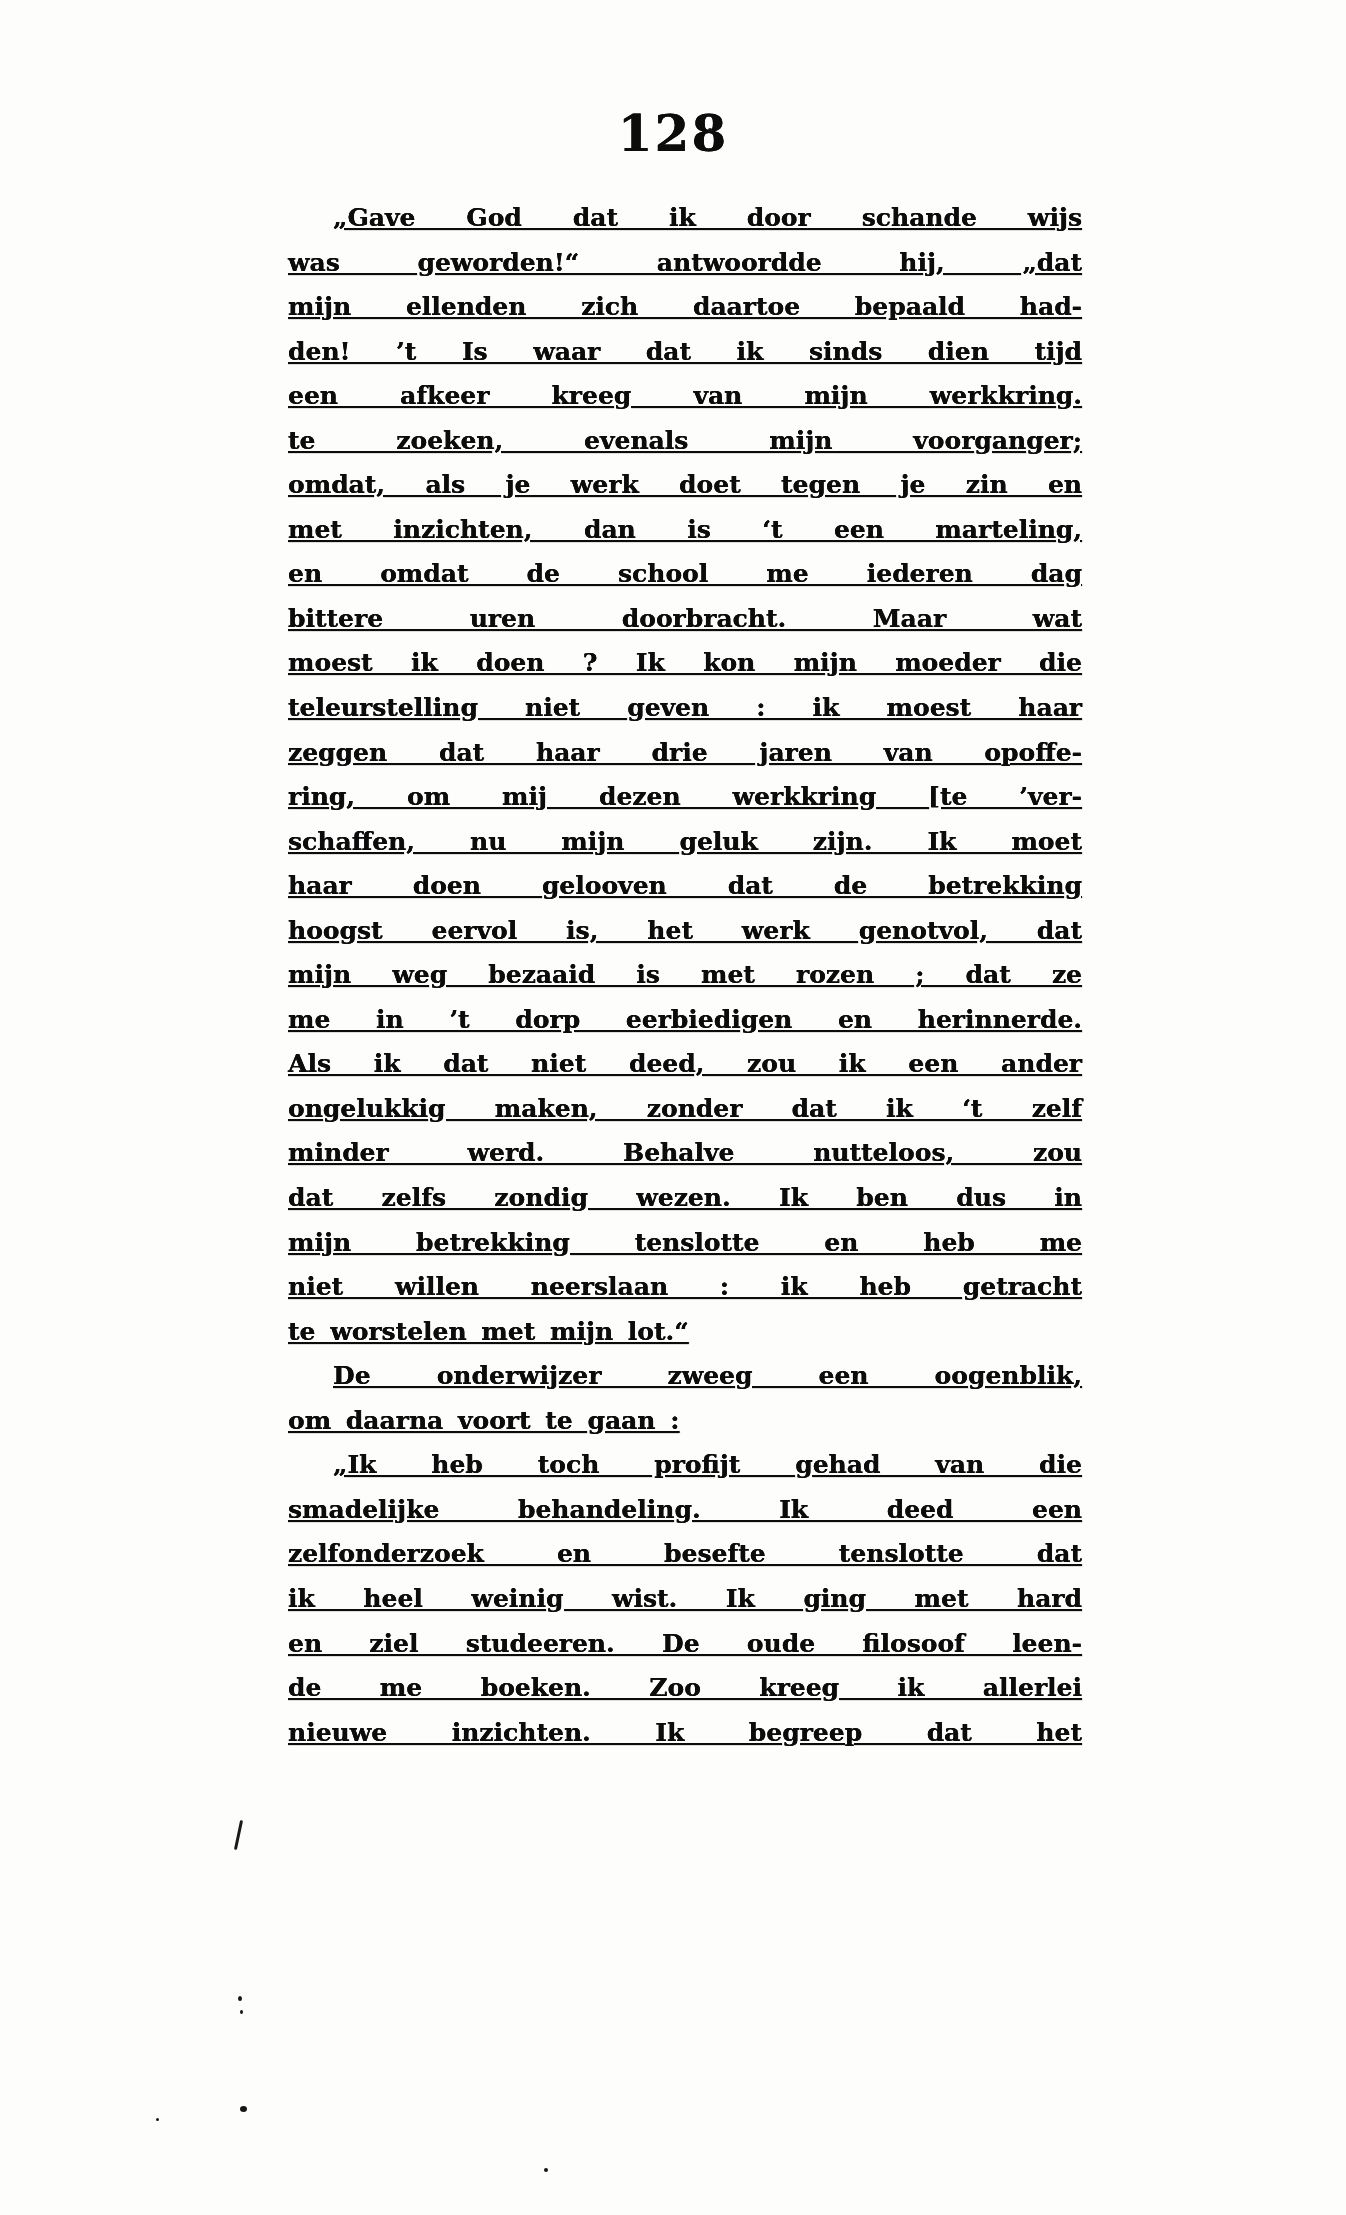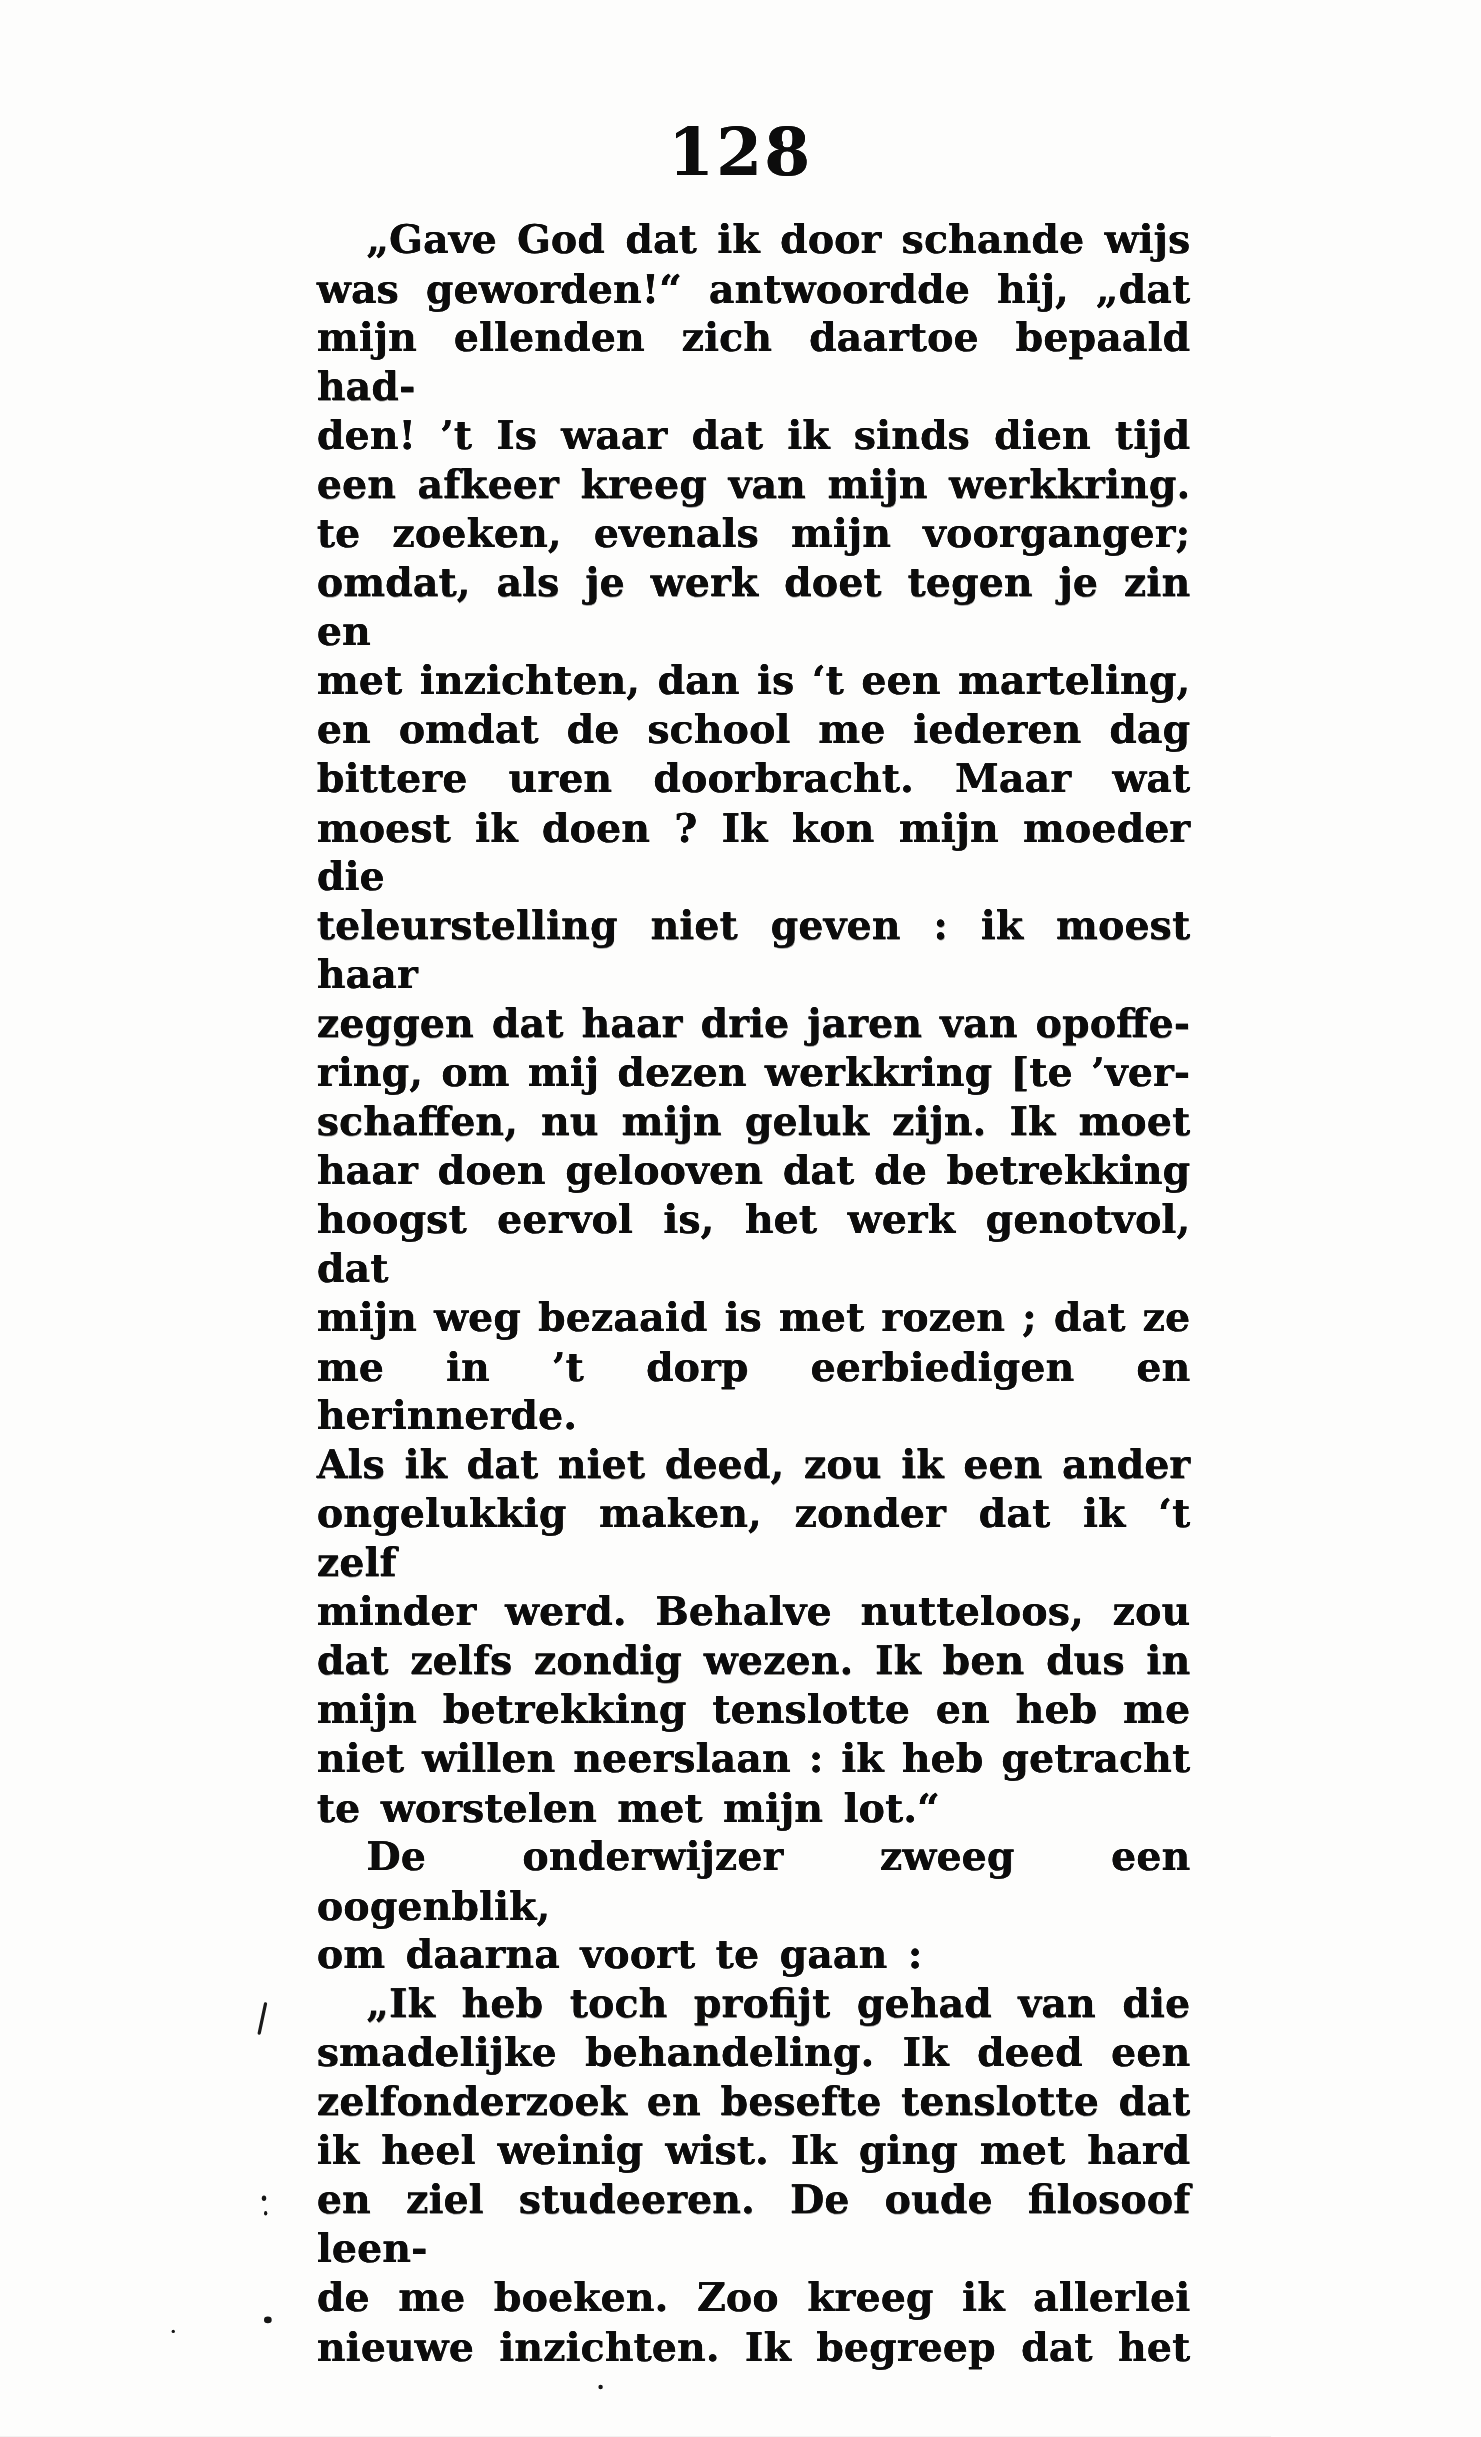--- a/index.html
+++ b/index.html
@@ -16,38 +16,39 @@
     font-family: "DejaVu Serif", serif;
     font-weight: 700;
     overflow: hidden;
   }
   .page-number {
     position: absolute;
     top: 104px;
     left: 0;
     right: 0;
     text-align: center;
-    font-size: 60px;
+    font-size: 50px;
     letter-spacing: 2px;
     text-shadow: 0 0 0.6px currentColor;
   }
   .text-block {
     position: absolute;
     top: 196px;
     left: 288px;
     width: 794px;
   }
   .line {
-    font-size: 36px;
+    font-size: 25px;
     line-height: 44.55px;
     white-space: normal;
     text-align: justify;
     text-align-last: justify;
     word-spacing: 2px;
     text-shadow: 0.3px 0.3px 0 rgba(10,10,10,0.45), 0 0 0.5px currentColor;
+    text-decoration: underline;
   }
   .line.indent {
     text-indent: 45px;
   }
   .line.unjustified {
     text-align: center;
     text-align-last: left;
     word-spacing: 6px;
   }
   

